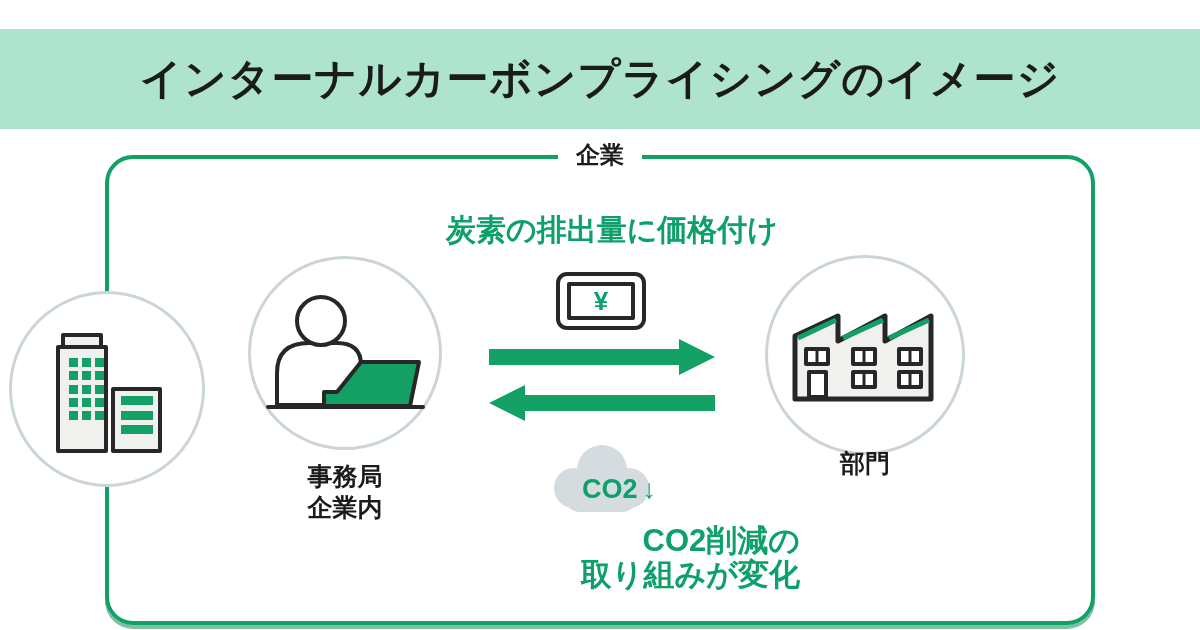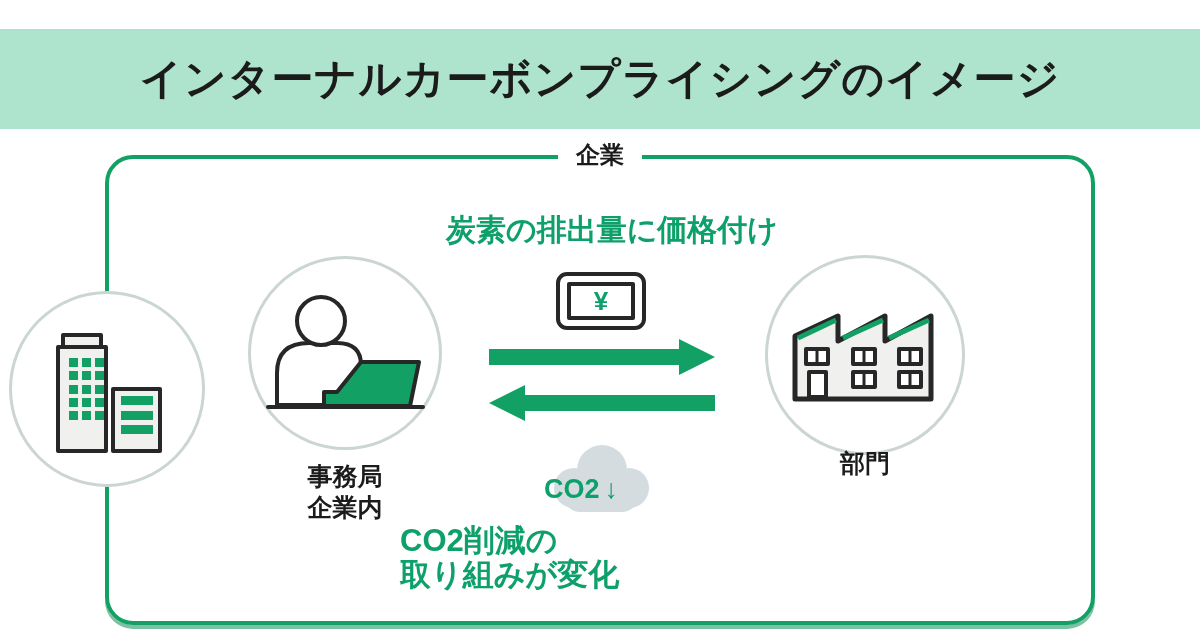--- a/index.html
+++ b/index.html
@@ -21,32 +21,32 @@
                line-height:46px;}
 
   .circle{position:absolute;background:var(--bg);border:3px solid var(--circle-border);border-radius:50%;z-index:2;}
   .circle svg{position:absolute;left:0;top:0;}
   .c-company{left:9px;top:291px;width:196px;height:196px;}
   .c-secretariat{left:248px;top:256px;width:194px;height:194px;}
   .c-department{left:765px;top:255px;width:200px;height:200px;}
 
   .caption-top{position:absolute;left:312px;top:210px;width:600px;text-align:center;
                font-size:30px;font-weight:bold;color:var(--text-green);z-index:2;}
-  .caption-bottom{position:absolute;left:400px;top:524px;width:400px;text-align:left;
+  .caption-bottom{position:absolute;left:400px;top:524px;width:400px;text-align:right;
                font-size:31px;font-weight:bold;color:var(--text-green);line-height:34px;z-index:2;}
 
   .node-label{position:absolute;text-align:center;font-size:25px;font-weight:bold;color:var(--title-text);
               line-height:31px;z-index:2;}
   .l-secretariat{left:245px;top:461px;width:200px;}
   .l-department{left:765px;top:448px;width:200px;}
 
   .money-svg{position:absolute;left:556px;top:272px;z-index:2;}
   .arrows-svg{position:absolute;left:487px;top:339px;z-index:2;}
   .cloud-svg{position:absolute;left:544px;top:440px;z-index:2;}
-  .cloud-label{position:absolute;left:544px;top:474px;width:112px;text-align:left;z-index:3;
+  .cloud-label{position:absolute;left:544px;top:474px;width:112px;text-align:right;z-index:3;
                font-size:27px;font-weight:bold;color:var(--text-green);}
   .cloud-label .dn{margin-left:5px;font-weight:bold;}
 
   .outl{stroke:var(--outline);fill:var(--icon-fill);stroke-width:4;stroke-linejoin:round;}
   .outl5{stroke:var(--outline);fill:var(--icon-fill);stroke-width:5;stroke-linejoin:round;}
   .white-shape{stroke:var(--outline);fill:var(--bg);stroke-width:4;stroke-linejoin:round;}
   .green-fill{fill:var(--green);}
   .green-shape{stroke:var(--outline);fill:var(--green);stroke-width:4;stroke-linejoin:round;}
   .dark-line{stroke:var(--outline);stroke-width:4;stroke-linecap:round;}
   .green-stripe{stroke:var(--green);stroke-width:5;stroke-linecap:butt;}

